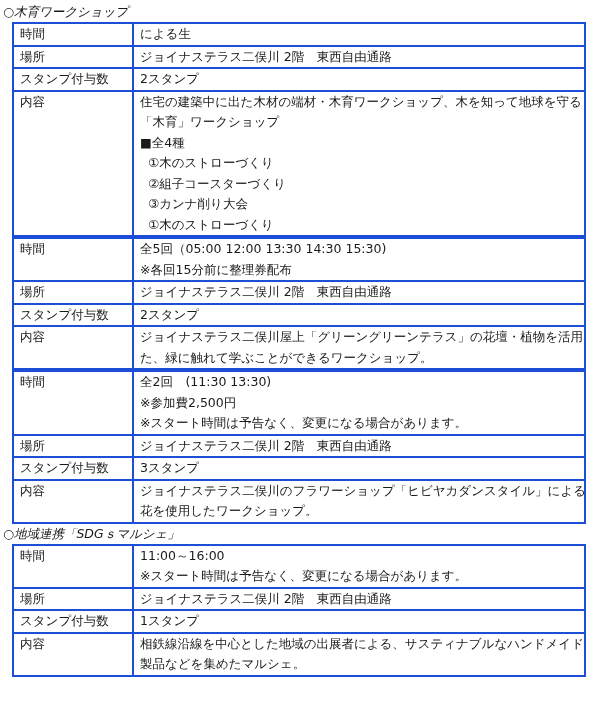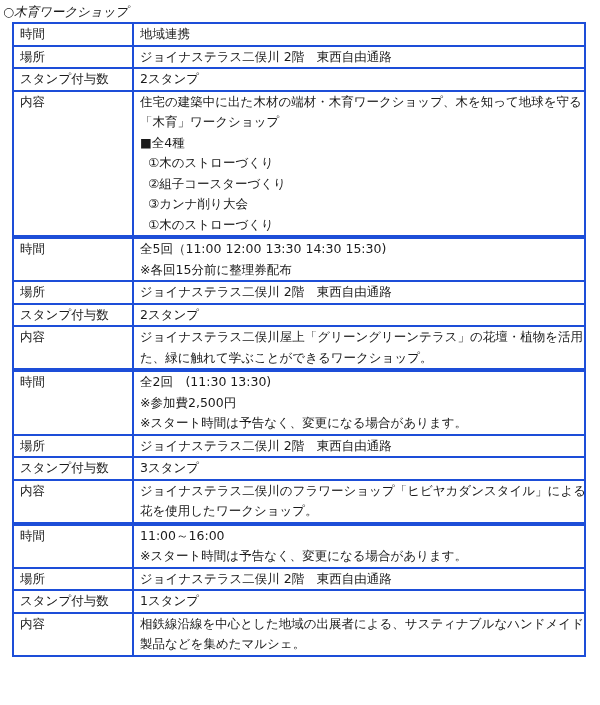--- a/index.html
+++ b/index.html
@@ -33,21 +33,21 @@
 
   <div>
     <div class="section-title">○木育ワークショップ</div>
     <table class="info">
       <tbody>
           <tr>
         <td class="label">
               <div class="line">時間</div>
             </td>
         <td>
-              <div class="line">地域連携</div>
+              <div class="line">による生</div>
             </td>
       </tr>
       <tr>
         <td class="label">
               <div class="line">場所</div>
             </td>
         <td>
               <div class="line">ジョイナステラス二俣川 2階　東西自由通路</div>
             </td>
       </tr>
@@ -78,21 +78,21 @@
   </div>
 
   <div>
     <table class="info">
       <tbody>
           <tr>
         <td class="label">
               <div class="line">時間</div>
             </td>
         <td>
-          <div class="line">全5回（11:00 12:00 13:30 14:30 15:30)</div>
+          <div class="line">全5回（05:00 12:00 13:30 14:30 15:30)</div>
           <div class="line">※各回15分前に整理券配布</div>
         </td>
       </tr>
       <tr>
         <td class="label">
               <div class="line">場所</div>
             </td>
         <td>
               <div class="line">ジョイナステラス二俣川 2階　東西自由通路</div>
             </td>
@@ -154,20 +154,21 @@
         <td>
           <div class="line">ジョイナステラス二俣川のフラワーショップ「ヒビヤカダンスタイル」による生</div>
           <div class="line">花を使用したワークショップ。</div>
         </td>
       </tr>
     </tbody>
       </table>
   </div>
 
   <div>
+    <div class="section-title">○地域連携「SDGｓマルシェ」</div>
     <table class="info">
       <tbody>
           <tr>
         <td class="label">
               <div class="line">時間</div>
             </td>
         <td>
           <div class="line">11:00～16:00</div>
           <div class="line">※スタート時間は予告なく、変更になる場合があります。</div>
         </td>

